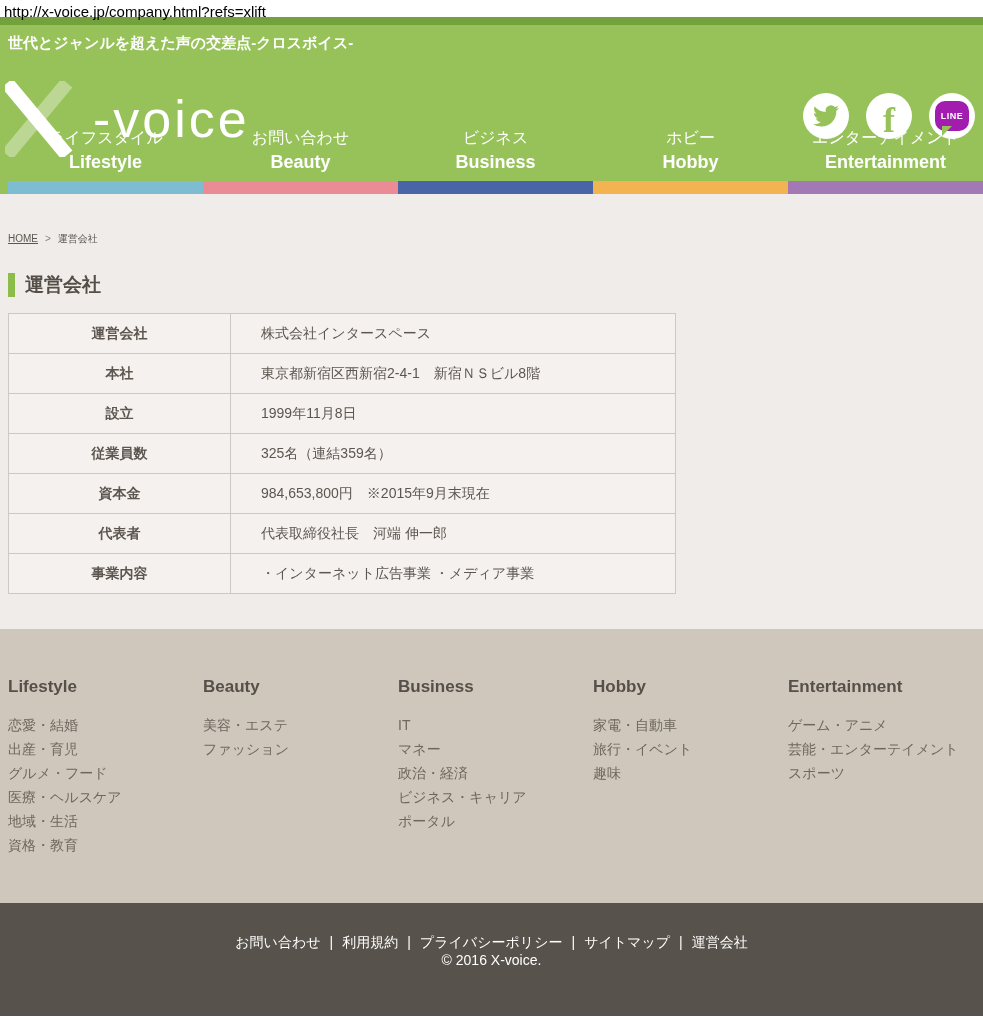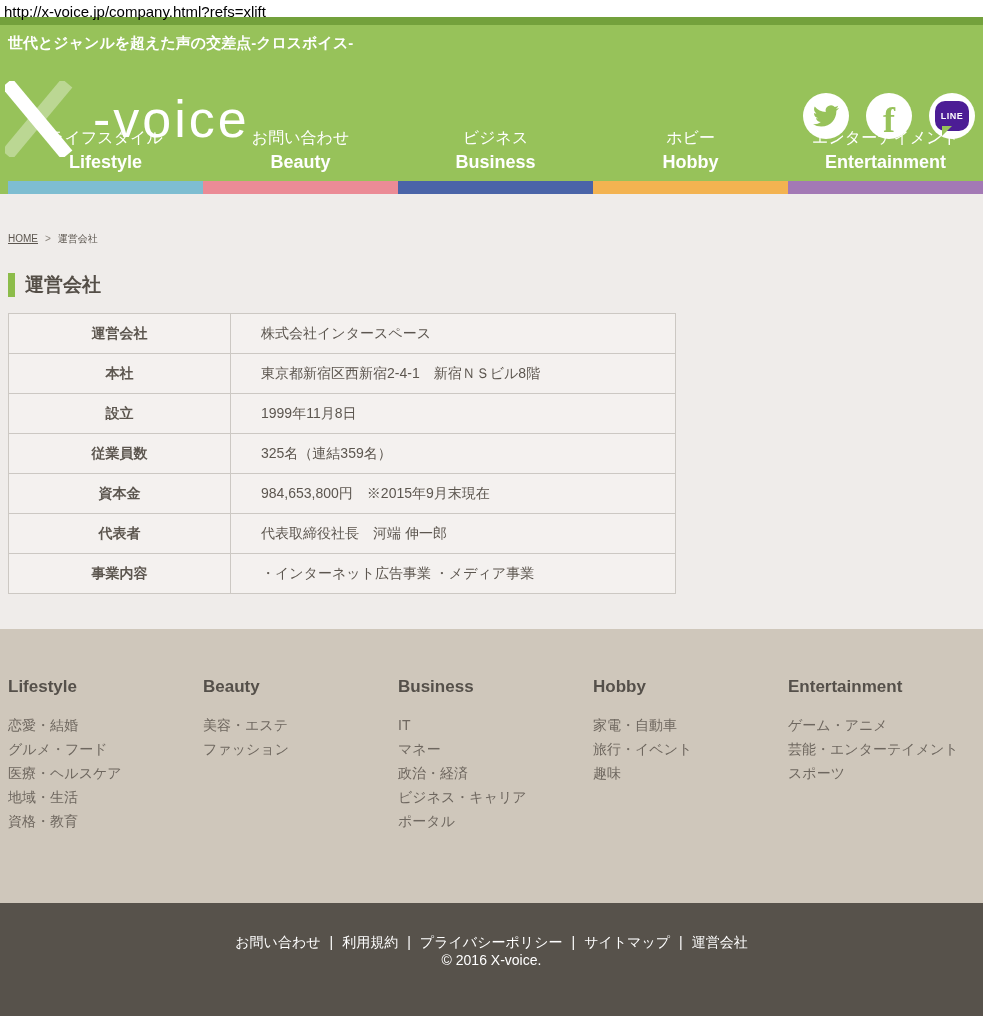--- a/index.html
+++ b/index.html
@@ -20,21 +20,21 @@
   .logo { display:flex; align-items:center; height:76px;justify-content:center; }
   .logo-x { display:block; }
   .logo-text { color:#fff; font-size:52px; font-weight:200; letter-spacing:3px;
                line-height:70px; margin-left:2px; }
 
   .social { display:flex; gap:17px; margin-top:12px; }
   .social-circle { width:46px; height:46px; border-radius:50%; background:#fff;
                    display:flex; align-items:center; justify-content:center; cursor:pointer; }
   .fb-glyph { color:#97c25a; font-size:36px; font-weight:bold; line-height:46px;
               font-family:"Liberation Serif", serif; transform:translateY(4px); }
-  .line-bubble { width:34px; height:30px; background:#4c1d95; border-radius:10px;
+  .line-bubble { width:34px; height:30px; background:#a21caf; border-radius:10px;
                  position:relative; display:flex; align-items:center; justify-content:center; }
   .line-bubble:after { content:""; position:absolute; bottom:-5px; left:7px;
                  border:5px solid transparent; border-top-color:#97c25a; border-left-color:#97c25a; }
   .line-label { color:#fff; font-size:9px; font-weight:bold; letter-spacing:0.5px; }
 
   .main-nav { position:absolute; bottom:0; left:0; right:0; display:flex; padding-left:8px; }
   .nav-item { flex:1; text-align:center; color:#fff; padding-bottom:8px; cursor:pointer; }
   .nav-item .jp { font-size:16px; display:block; margin-bottom:3px; }
   .nav-item .en { font-size:18px; font-weight:bold; display:block; }
 
@@ -180,20 +180,21 @@
         <td class="val">・インターネット広告事業 ・メディア事業</td>
       </tr>
     </tbody>
   </table>
 </main>
 
 <footer class="sitemap">
   <div class="fcol">
     <h3>Lifestyle</h3>
     <a>恋愛・結婚</a>
+    <a>出産・育児</a>
     <a>グルメ・フード</a>
     <a>医療・ヘルスケア</a>
     <a>地域・生活</a>
     <a>資格・教育</a>
   </div>
   <div class="fcol">
     <h3>Beauty</h3>
     <a>美容・エステ</a>
     <a>ファッション</a>
   </div>

